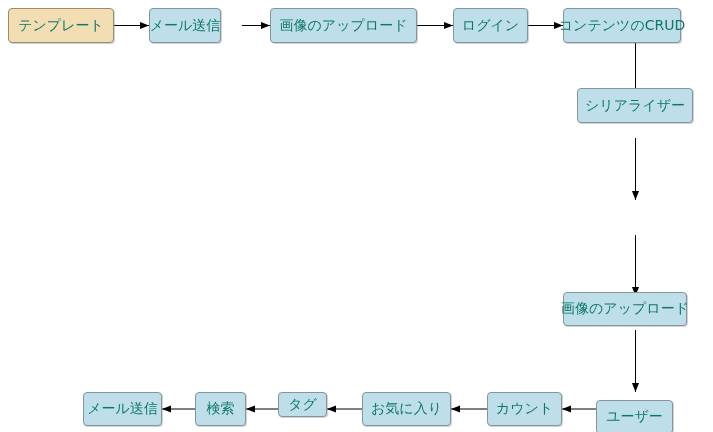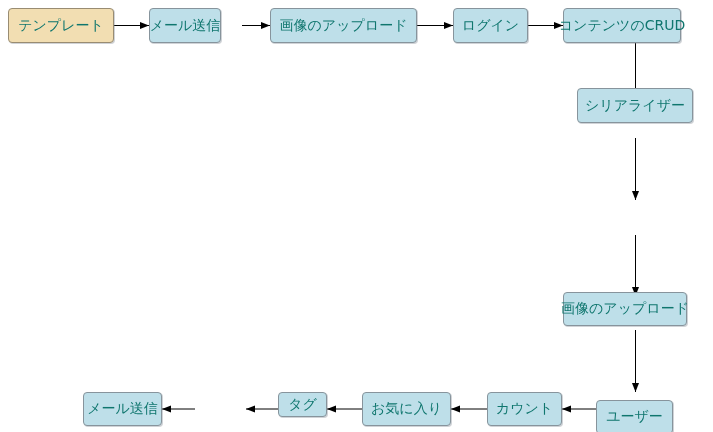--- a/index.html
+++ b/index.html
@@ -95,15 +95,16 @@
   <div class="node n1">メール送信</div>
   <div class="node n2">画像のアップロード</div>
   <div class="node n3">ログイン</div>
   <div class="node n4">コンテンツのCRUD</div>
   <div class="node n5">シリアライザー</div>
   <div class="node n7">画像のアップロード</div>
   <div class="node n8">ユーザー</div>
   <div class="node n10">お気に入り</div>
   <div class="node n9">カウント</div>
   <div class="node n11">タグ</div>
+  <div class="node n12">検索</div>
   <div class="node n13">メール送信</div>
 
 </div>
 
 </body></html>

